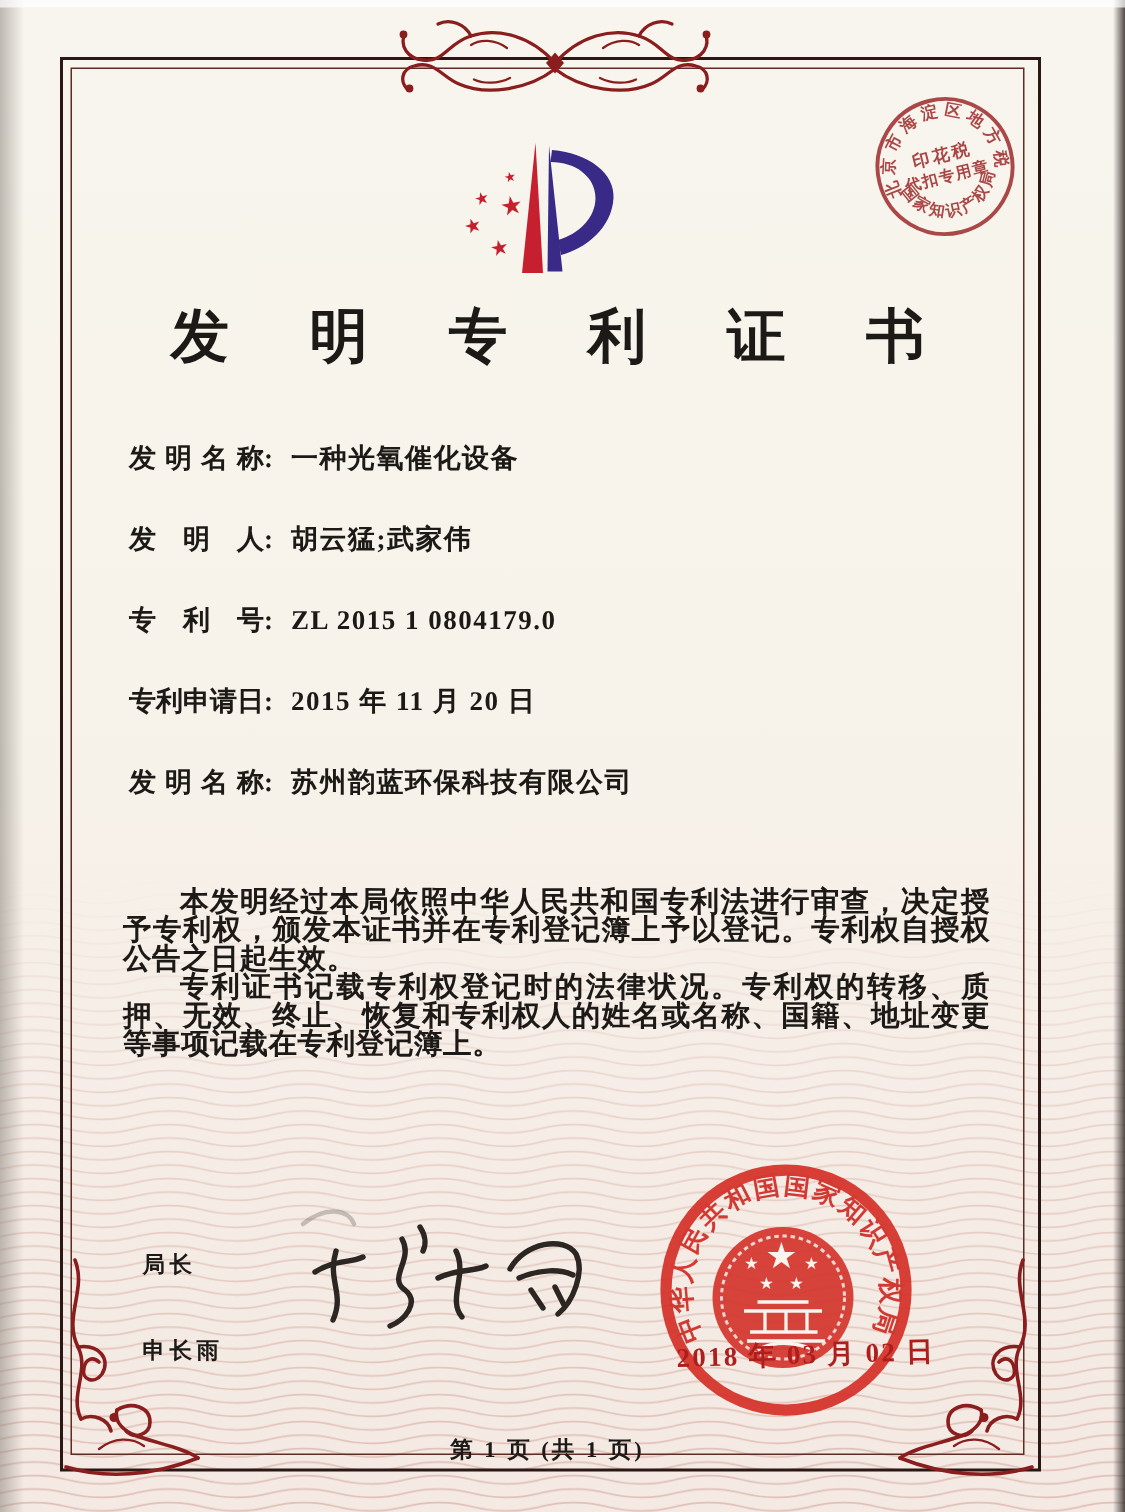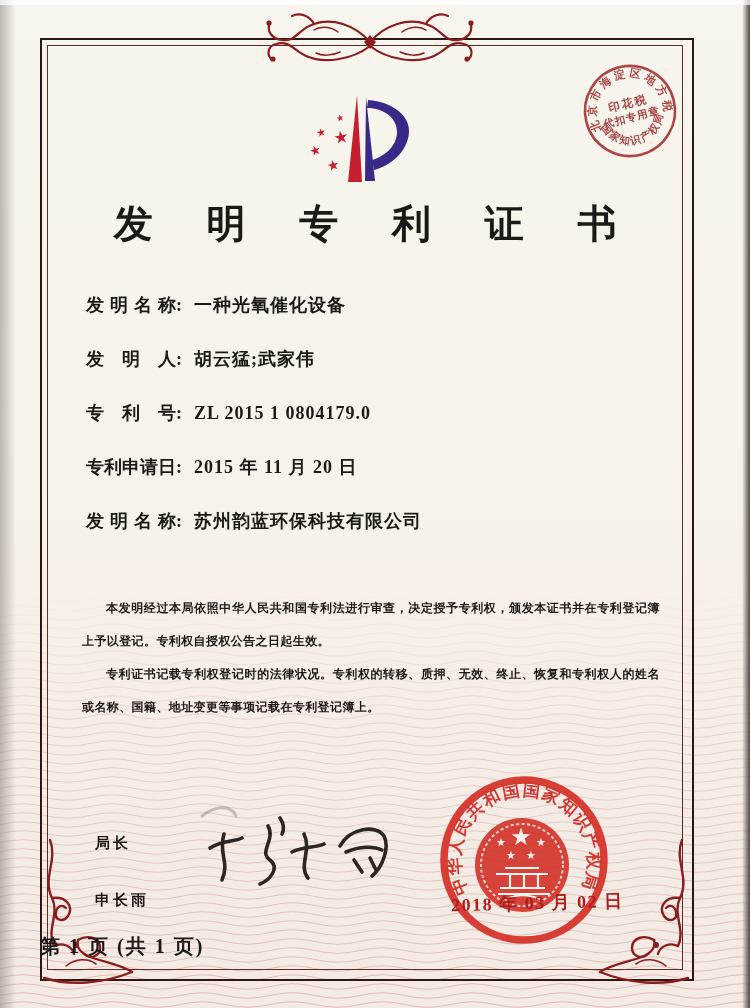--- a/index.html
+++ b/index.html
@@ -15,34 +15,34 @@
   .frame-outer{left:40px;top:38px;width:650px;height:939px;border:2.4px solid #2b1714;z-index:2;}
   .frame-inner{left:47px;top:45px;width:634px;height:923px;border:1px solid #5d2c23;z-index:2;}
   .waves{left:0;top:586px;z-index:1;}
   .content{z-index:5;}
   #cert-no{left:72px;top:90px;font-size:17px;font-weight:600;letter-spacing:2px;}
   #title{left:40px;top:197px;width:650px;text-align:center;font-size:39px;font-weight:700;
          letter-spacing:22px;padding-left:22px;box-sizing:border-box;}
   .row{left:86px;font-size:18px;font-weight:600;white-space:nowrap;z-index:5;position:absolute;}
   .row .lab{display:inline-block;width:90px;text-align:justify;text-align-last:justify;}
   .row .val{padding-left:12px;letter-spacing:1px;}
-  #paras{left:82px;top:592px;width:578px;font-size:12px;line-height:33px;font-weight:600;
+  #paras{left:82px;top:592px;width:578px;font-size:19px;line-height:19px;font-weight:600;
          text-align:justify;z-index:5;position:absolute;}
   #paras p{margin:0;text-indent:2em;letter-spacing:.4px;}
   .signer{left:95px;font-family:"Liberation Sans","DejaVu Sans",sans-serif;
           font-size:15px;font-weight:700;letter-spacing:3px;z-index:6;position:absolute;}
   #director-title{top:834px;}
   #director-name{top:891px;font-family:Liberation Mono, monospace;}
   #sig{left:172px;top:796px;z-index:7;}
   #seal{left:437px;top:770px;z-index:6;}
   #seal-date{left:451px;top:891px;font-size:18px;font-weight:700;color:#ae1e1c;
              letter-spacing:1.5px;transform:rotate(-1.5deg);z-index:8;white-space:nowrap;}
   #stamp{left:574px;top:55px;z-index:4;}
   #logo{left:298px;top:86px;z-index:4;}
-  #footer{left:40px;top:933px;width:650px;font-size:20px;font-weight:600;letter-spacing:2px;z-index:5;}
+  #footer{left:40px;top:957px;width:650px;text-align:center;font-size:15px;font-weight:600;letter-spacing:2px;z-index:5;}
   .orn{z-index:3;}
   .orn.flip{transform:scaleX(-1);}
 </style>
 </head>
 <body>
 
 <div id="stage">
 
   <svg class="abs waves" width="750" height="422" viewBox="0 0 750 422">
     <defs>

